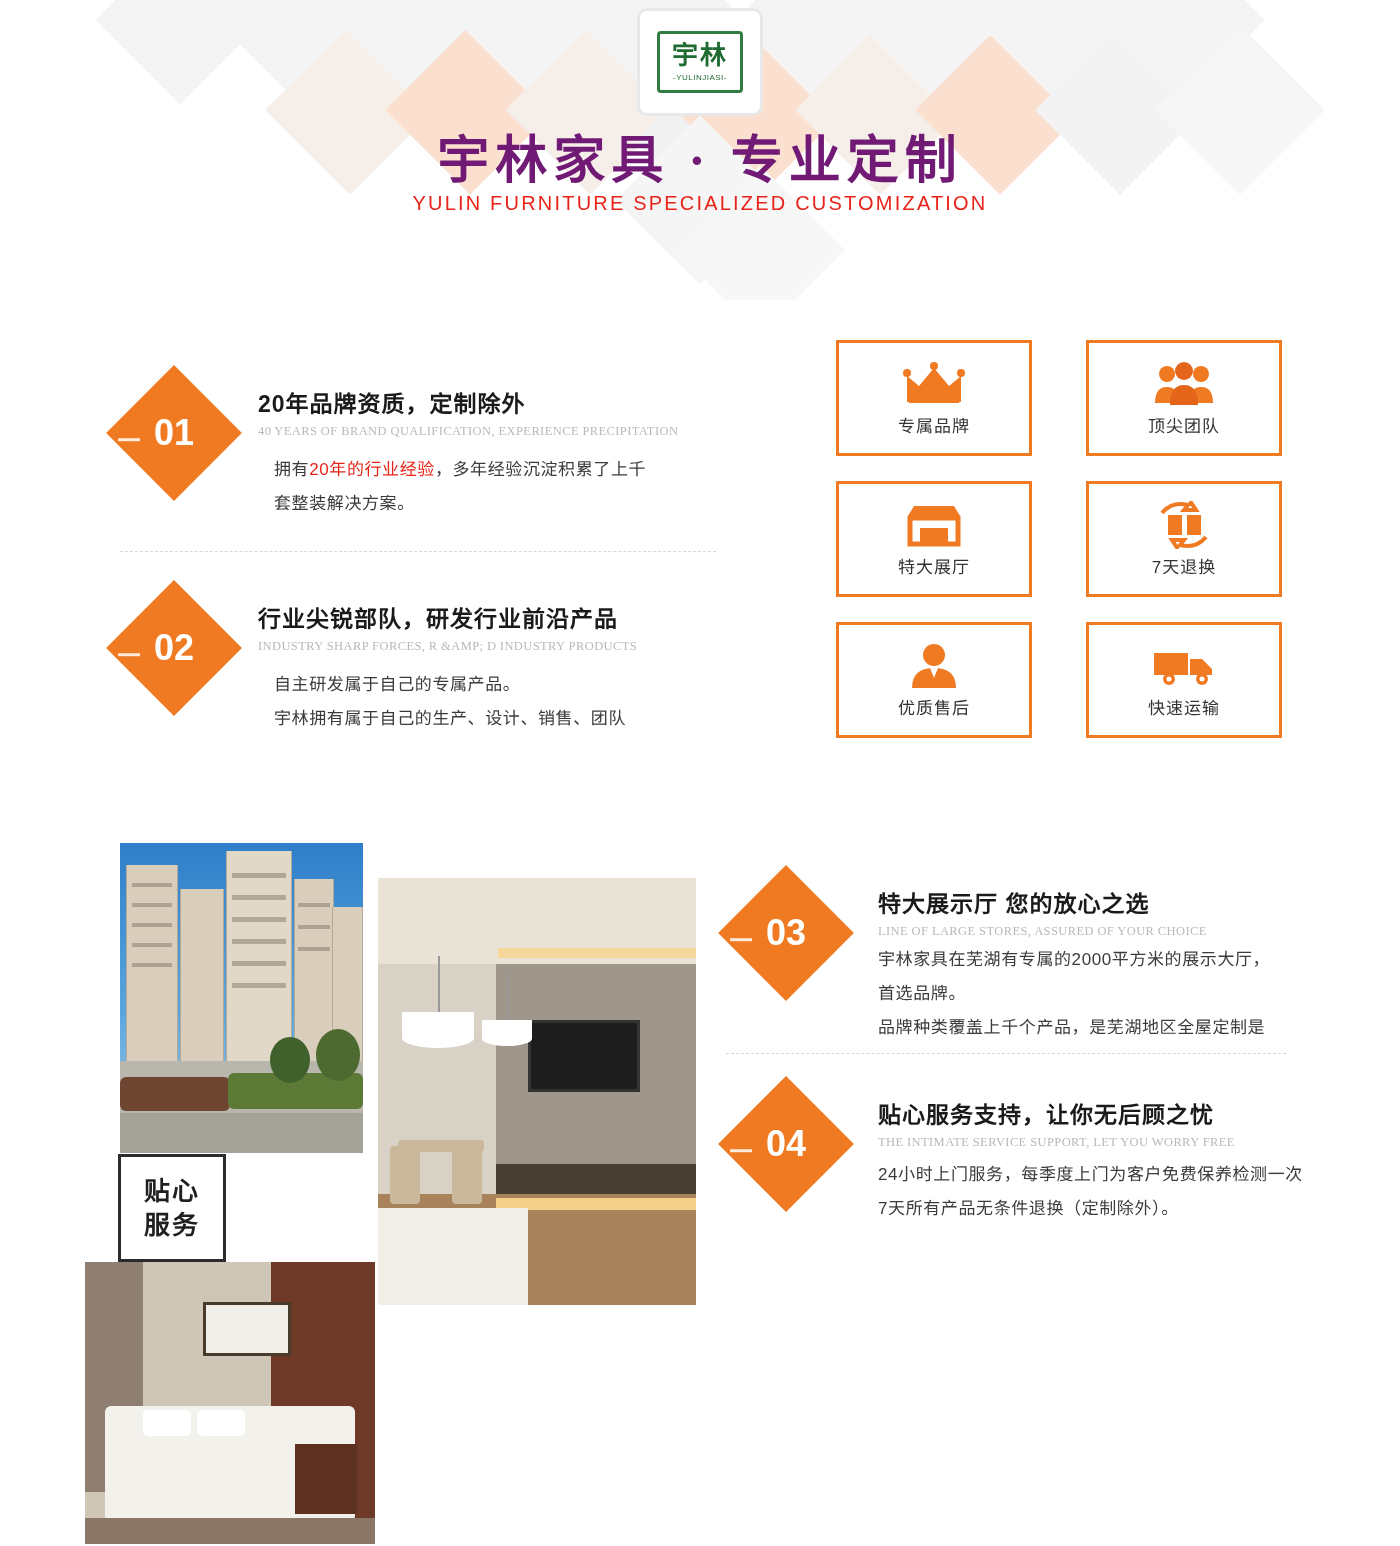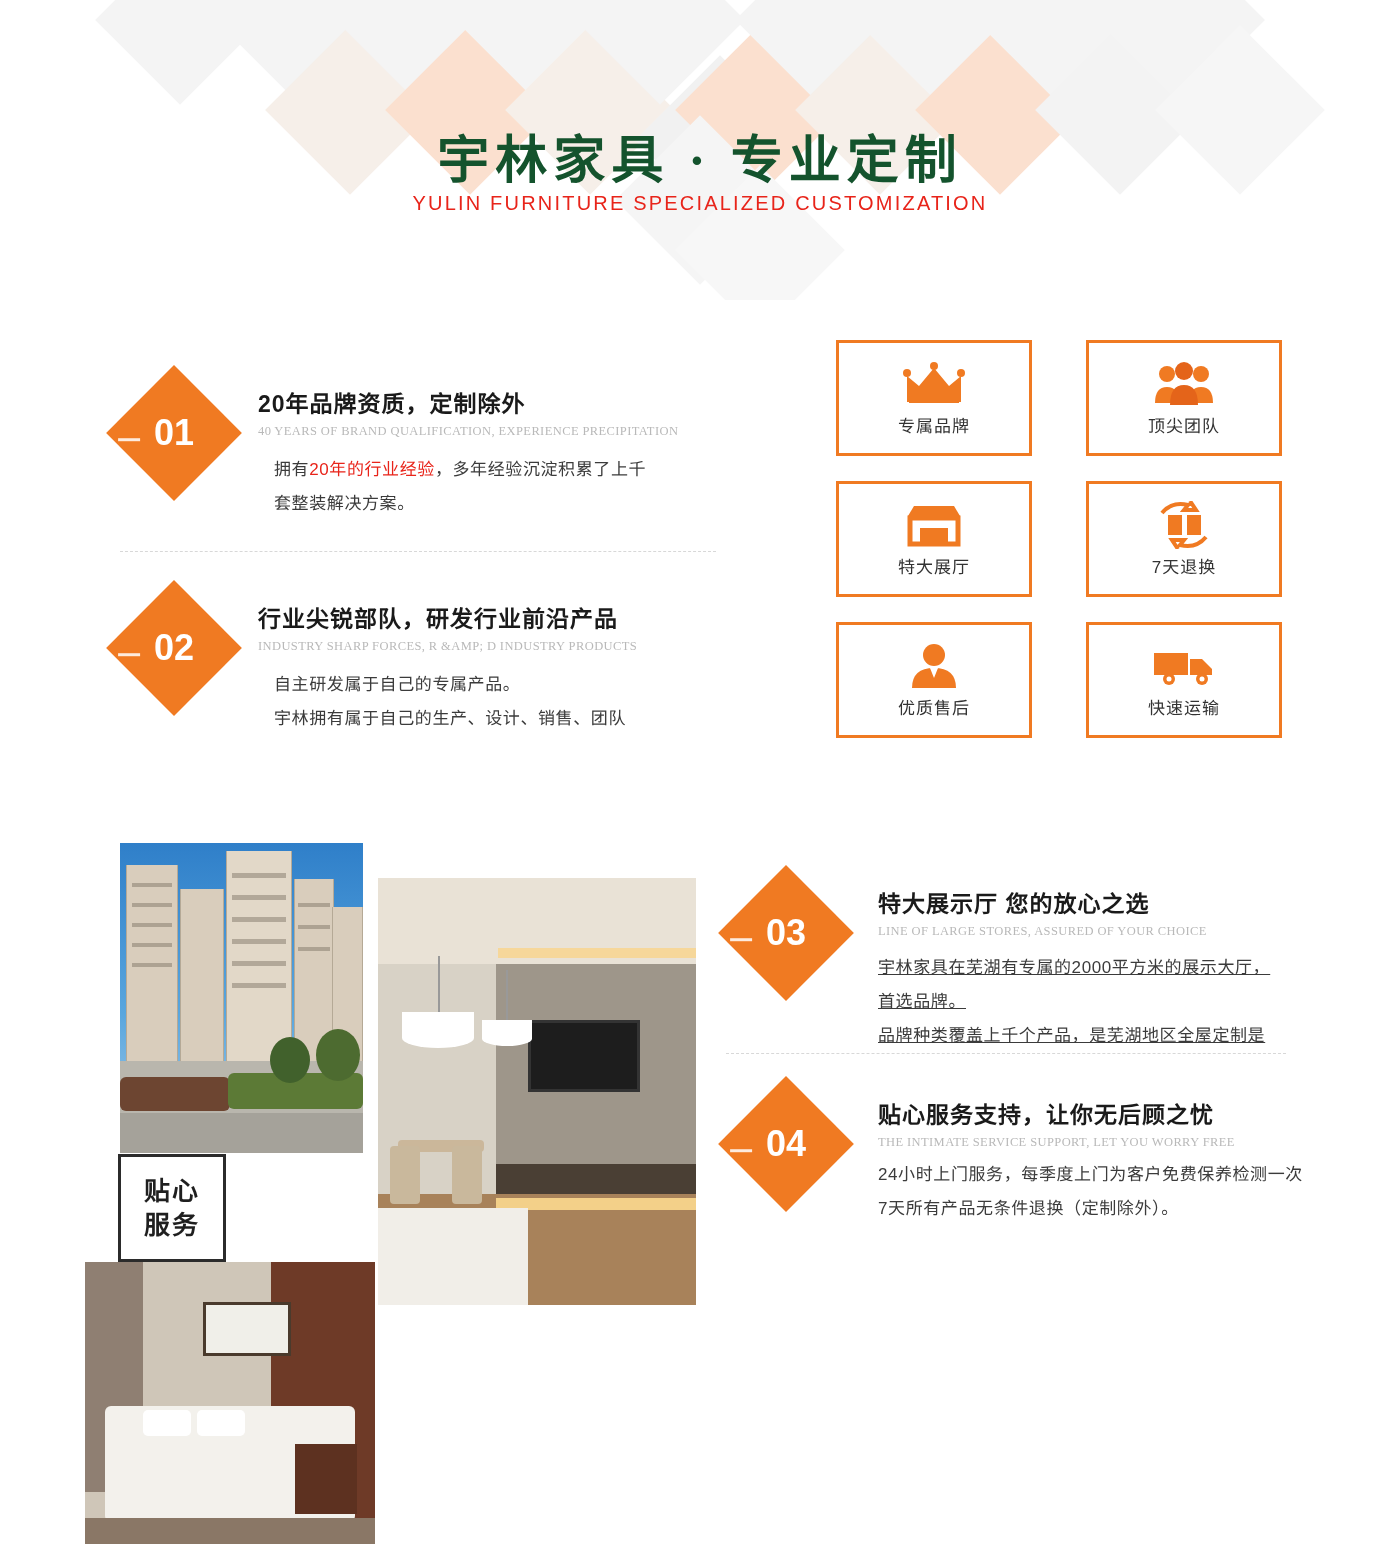--- a/index.html
+++ b/index.html
@@ -70,21 +70,21 @@
     font-size: 8px;
     letter-spacing: 0.5px;
     margin-top: 4px;
   }
 
   .header-title {
     position: absolute;
     top: 118px; left: 0;
     width: 1400px;
     text-align: center;
-    color: #14532d;
+    color: #701a75;
     font-family: "Liberation Serif", "DejaVu Serif", serif;
     font-size: 52px;
     font-weight: bold;
     letter-spacing: 6px;
     z-index: 5;
   }
   .header-subtitle {
     position: absolute;
     top: 192px; left: 0;
     width: 1400px;
@@ -269,20 +269,26 @@
     <div class="diamond-band diamond-faint" style="left:880px;"></div>
     <div class="diamond-band" style="left:940px; top:50px; background:#fbe0cf;"></div>
     <div class="diamond-band diamond-faint" style="left:1000px;"></div>
     <div class="diamond-band diamond-faint" style="left:1060px; top:50px; background:#f3f3f3;"></div>
     <div class="diamond-band diamond-faint" style="left:1120px;"></div>
     <div class="diamond-band diamond-faint" style="left:1180px; top:50px; background:#f6f6f6;"></div>
     <div class="diamond-band diamond-faint" style="left:640px; top:140px; background:#f5f5f5;"></div>
     <div class="diamond-band diamond-faint" style="left:700px; top:190px; background:#f7f7f7;"></div>
   </div>
 
+  <div class="logo-box">
+    <div class="logo-seal">
+      <div class="cn">宇林</div>
+      <div class="en">-YULINJIASI-</div>
+    </div>
+  </div>
 
   <div class="header-title">宇林家具 · 专业定制</div>
   <div class="header-subtitle">YULIN FURNITURE SPECIALIZED CUSTOMIZATION</div>
 </div>
 
 <div class="feature" style="left:126px; top:385px; width:620px;">
   <div class="diamond-num">
     <span>01</span>
   </div>
   <div class="feature-text" style="width:490px;">
@@ -460,21 +466,21 @@
 <div class="feature" style="left:738px; top:885px; width:640px;">
   <div class="diamond-num">
     <span>03</span>
   </div>
   <div class="feature-text" style="width:520px; margin-left:44px;">
     <div class="feature-title">
       <span>特大展示厅</span>
       <span style="font-weight:bold; letter-spacing:1px;">您的放心之选</span>
     </div>
     <div class="feature-title-en">LINE OF LARGE STORES, ASSURED OF YOUR CHOICE</div>
-    <div class="feature-body" style="margin-top:12px;text-decoration:underline;">
+    <div class="feature-body" style="margin-top:4px;">
       <div>宇林家具在芜湖有专属的2000平方米的展示大厅，</div>
       <div>首选品牌。</div>
       <div>品牌种类覆盖上千个产品，是芜湖地区全屋定制是</div>
     </div>
   </div>
 </div>
 
 <div class="divider" style="left:726px; top:1053px; width:560px;"></div>
 
 <div class="feature" style="left:738px; top:1096px; width:640px;">

